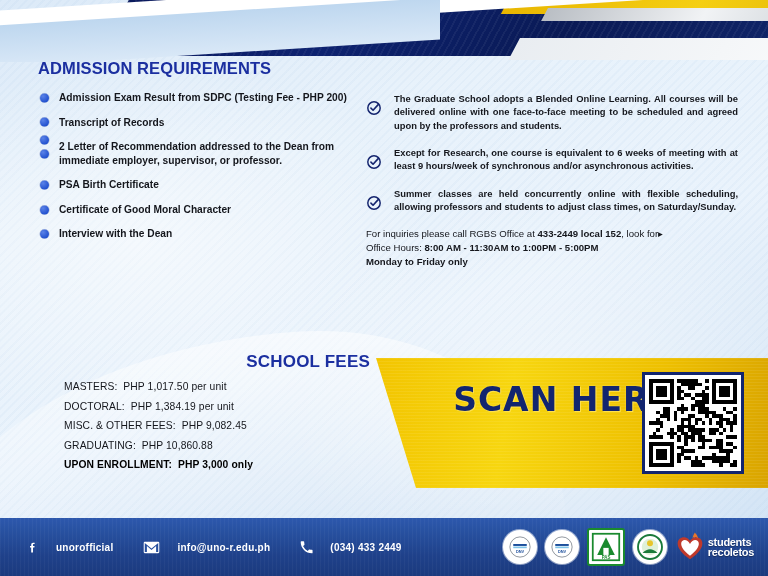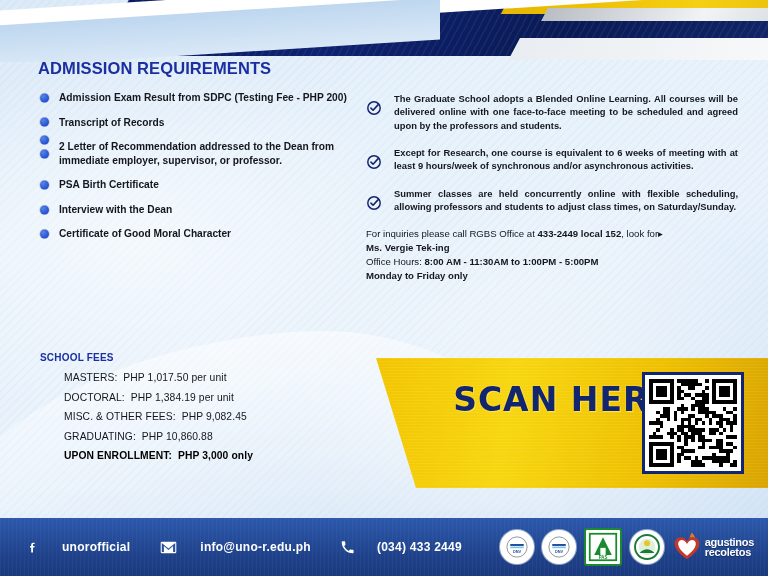--- a/index.html
+++ b/index.html
@@ -70,21 +70,21 @@
   .col-right{position:absolute;left:366px;top:84px;width:372px;}
 
   h1.sect{
     margin:0;color:#1b2fa0;font-size:16.5px;font-weight:bold;
     letter-spacing:.1px;line-height:1.28;
   }
   h2.sect{
     margin:0 0 6px 0;color:#1b2fa0;font-size:15.5px;font-weight:bold;letter-spacing:.1px;
   }
   h2.fees{
-    margin:0 0 8px 0;color:#1b2fa0;font-size:10px;font-weight:bold;letter-spacing:.2px;
+    margin:0 0 8px 0;color:#1b2fa0;font-size:17px;font-weight:bold;letter-spacing:.2px;text-align:right;
   }
 
   ul.req{list-style:none;margin:12px 0 0 0;padding:0;}
   ul.req li{
     position:relative;padding-left:21px;margin-bottom:11px;
     font-size:10.2px;color:#14161c;font-weight:bold;line-height:1.33;
   }
   ul.req li .dot{
     position:absolute;left:2px;top:50%;transform:translateY(-50%);
     width:9px;height:9px;border-radius:50%;
@@ -160,21 +160,21 @@
   .footer{
     position:absolute;left:0;bottom:0;width:768px;height:58px;
     background:linear-gradient(180deg,#2d58ad 0%, #27509f 25%, #1f418a 65%, #1b3a7e 100%);
     overflow:hidden;
   }
   .footer::before{
     content:"";position:absolute;inset:0;
     background:repeating-linear-gradient(90deg, rgba(255,255,255,.035) 0 1px, rgba(0,0,0,0) 1px 4px);
   }
   .f-contacts{position:absolute;left:26px;top:0;height:58px;display:flex;align-items:center;gap:30px;}
-  .f-item{display:flex;align-items:center;gap:23px;color:#fff;font-size:12px;font-weight:bold;letter-spacing:.25px;}
+  .f-item{display:flex;align-items:center;gap:17px;color:#fff;font-size:10px;font-weight:bold;letter-spacing:.25px;}
   .f-item svg{display:block;}
   .f-logos{position:absolute;right:14px;top:0;height:58px;display:flex;align-items:center;gap:8px;}
   .logo-circ{
     width:34px;height:34px;border-radius:50%;background:#fff;
     display:flex;align-items:center;justify-content:center;position:relative;
     box-shadow:0 0 0 1px rgba(255,255,255,.5);
   }
   .logo-sq{
     width:34px;height:34px;background:#fff;border:2px solid #1a8a2e;border-radius:3px;
     display:flex;align-items:center;justify-content:center;position:relative;overflow:hidden;
@@ -204,22 +204,22 @@
   <div class="col-left">
     <h1 class="sect">
       <span>ADMISSION REQUIREMENTS</span><br>
     </h1>
     <ul class="req" id="req-list">
         <li><span class="dot"></span><span>Admission Exam Result from SDPC (Testing Fee - PHP 200)</span></li>
         <li><span class="dot"></span><span>Transcript of Records</span></li>
         <li><span class="dot"></span></li>
         <li><span class="dot"></span><span>2 Letter of Recommendation addressed to the Dean from immediate employer, supervisor, or professor.</span></li>
         <li><span class="dot"></span><span>PSA Birth Certificate</span></li>
+        <li><span class="dot"></span><span>Certificate of Good Moral Character</span></li>
         <li><span class="dot"></span><span>Interview with the Dean</span></li>
-        <li><span class="dot"></span><span>Certificate of Good Moral Character</span></li>
       </ul>
   </div>
 
   <div class="fees-wrap">
     <h2 class="fees">SCHOOL FEES</h2>
     <ul class="fees-list" id="fees-list">
         <li class="light"><span class="lbl">MASTERS:</span>&nbsp;&nbsp;<span class="val">PHP 1,017.50 per unit</span></li>
         <li class="light"><span class="lbl">DOCTORAL:</span>&nbsp;&nbsp;<span class="val">PHP 1,384.19 per unit</span></li>
         <li class="light"><span class="lbl">MISC. &amp; OTHER FEES:</span>&nbsp;&nbsp;<span class="val">PHP 9,082.45</span></li>
         <li class="light"><span class="lbl">GRADUATING:</span>&nbsp;&nbsp;<span class="val">PHP 10,860.88</span></li>
@@ -238,21 +238,20 @@
               <path d="M7.4 12.2 L10.6 15.3 L18.6 6.6" fill="none" stroke="#14246e" stroke-width="2.4" stroke-linecap="round" stroke-linejoin="round"></path>
             </svg></span><span>Except for Research, one course is equivalent to 6 weeks of meeting with at least 9 hours/week of synchronous and/or asynchronous activities.</span></li>
         <li><span class="chk"><svg width="16" height="16" viewBox="0 0 24 24">
               <circle cx="12" cy="12" r="9.3" fill="none" stroke="#14246e" stroke-width="2.2"></circle>
               <path d="M7.4 12.2 L10.6 15.3 L18.6 6.6" fill="none" stroke="#14246e" stroke-width="2.4" stroke-linecap="round" stroke-linejoin="round"></path>
             </svg></span><span>Summer classes are held concurrently online with flexible scheduling, allowing professors and students to adjust class times, on Saturday/Sunday.</span></li>
       </ul>
 
     <div class="inq">
       <span class="ln"><span>For inquiries please call RGBS Office at </span><b>433-2449 local 152</b><span>, look for</span><span>▸</span></span>
-      <span class="ln"><b>Ms. Vergie Tek-ing</b></span>
       <span class="ln"><span>Office Hours: </span><b>8:00 AM - 11:30AM to 1:00PM - 5:00PM</b></span>
       <span class="ln"><b>Monday to Friday only</b></span>
     </div>
   </div>
 
   <div class="banner">
     <div class="banner-shape"></div>
     <div class="banner-txt">
       <div class="b-line2">SCAN HERE</div>
     </div>
@@ -956,20 +955,20 @@
           <path d="M10 28 Q20 18 30 28 Z" fill="#1a7a3a"></path>
         </svg>
       </div>
       <div class="ar-logo">
         <svg width="30" height="30" viewBox="0 0 34 34">
           <path d="M17 31 C7 24 3 18 3 13 C3 8.5 6.5 6 10 6 C13 6 15.5 7.8 17 10 C18.5 7.8 21 6 24 6 C27.5 6 31 8.5 31 13 C31 18 27 24 17 31 Z" fill="#c0392b"></path>
           <path d="M17 27 C10 21.5 7 17 7 13.3 C7 10.6 9 9.2 11 9.2 C13.2 9.2 15.5 11 17 13.5 C18.5 11 20.8 9.2 23 9.2 C25 9.2 27 10.6 27 13.3 C27 17 24 21.5 17 27 Z" fill="#ffffff"></path>
           <path d="M20 7 C20 4 22 2 22.5 0.5 C24 3 26.5 4 25.5 7.5 C24.8 5.5 23 5 22.2 6.5 C21.6 5.4 20.6 5.8 20 7 Z" fill="#e8762a"></path>
         </svg>
         <div class="ar-text">
-          <span>agustinos</span>
+          <span>students</span>
           <span>recoletos</span>
         </div>
       </div>
     </div>
   </div>
 
 </div>
 
 </body></html>

